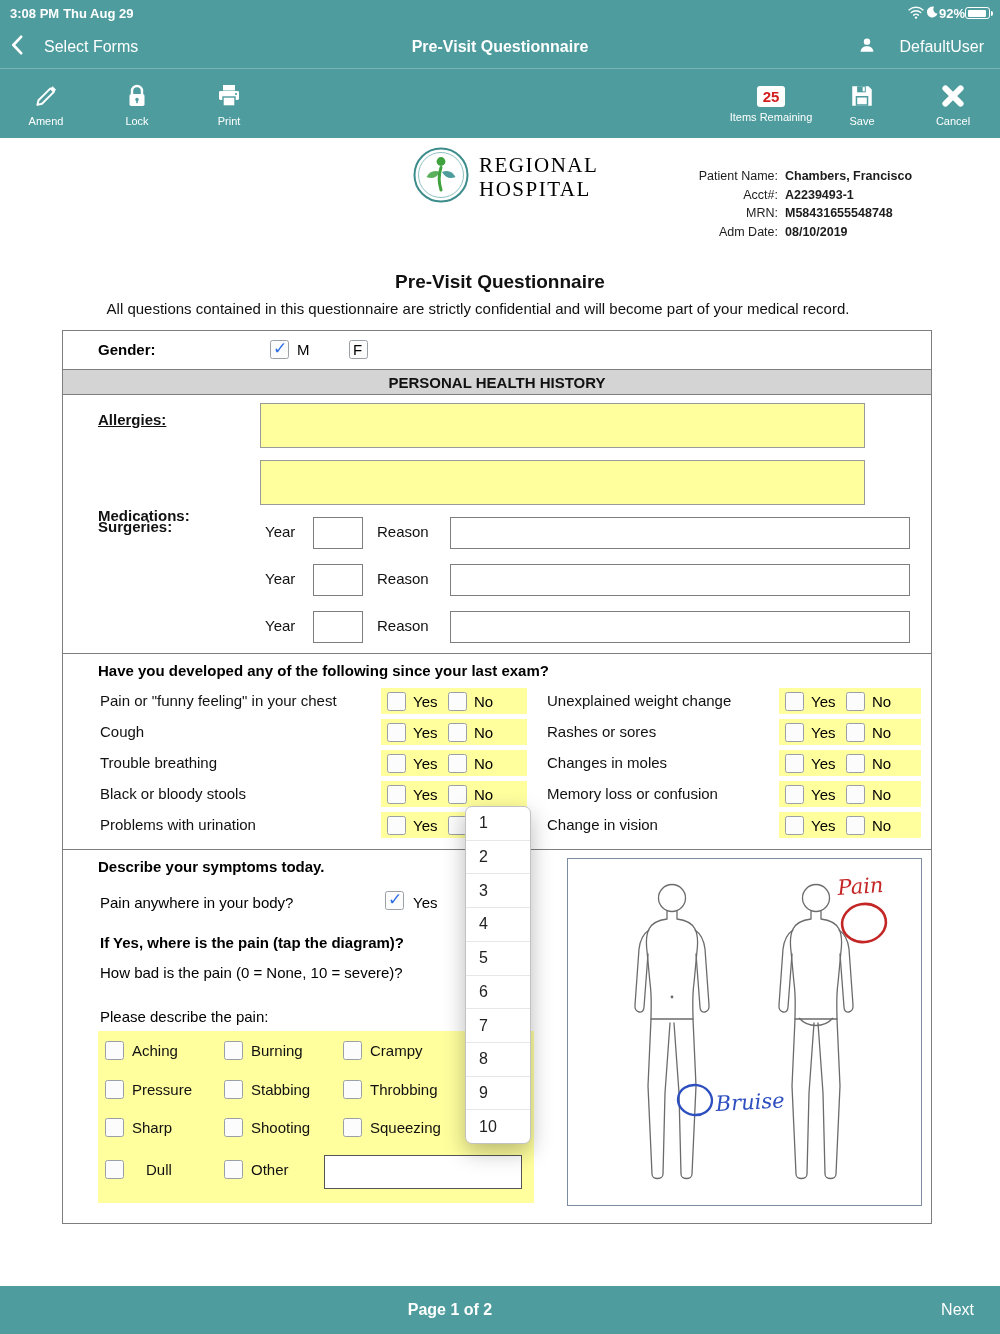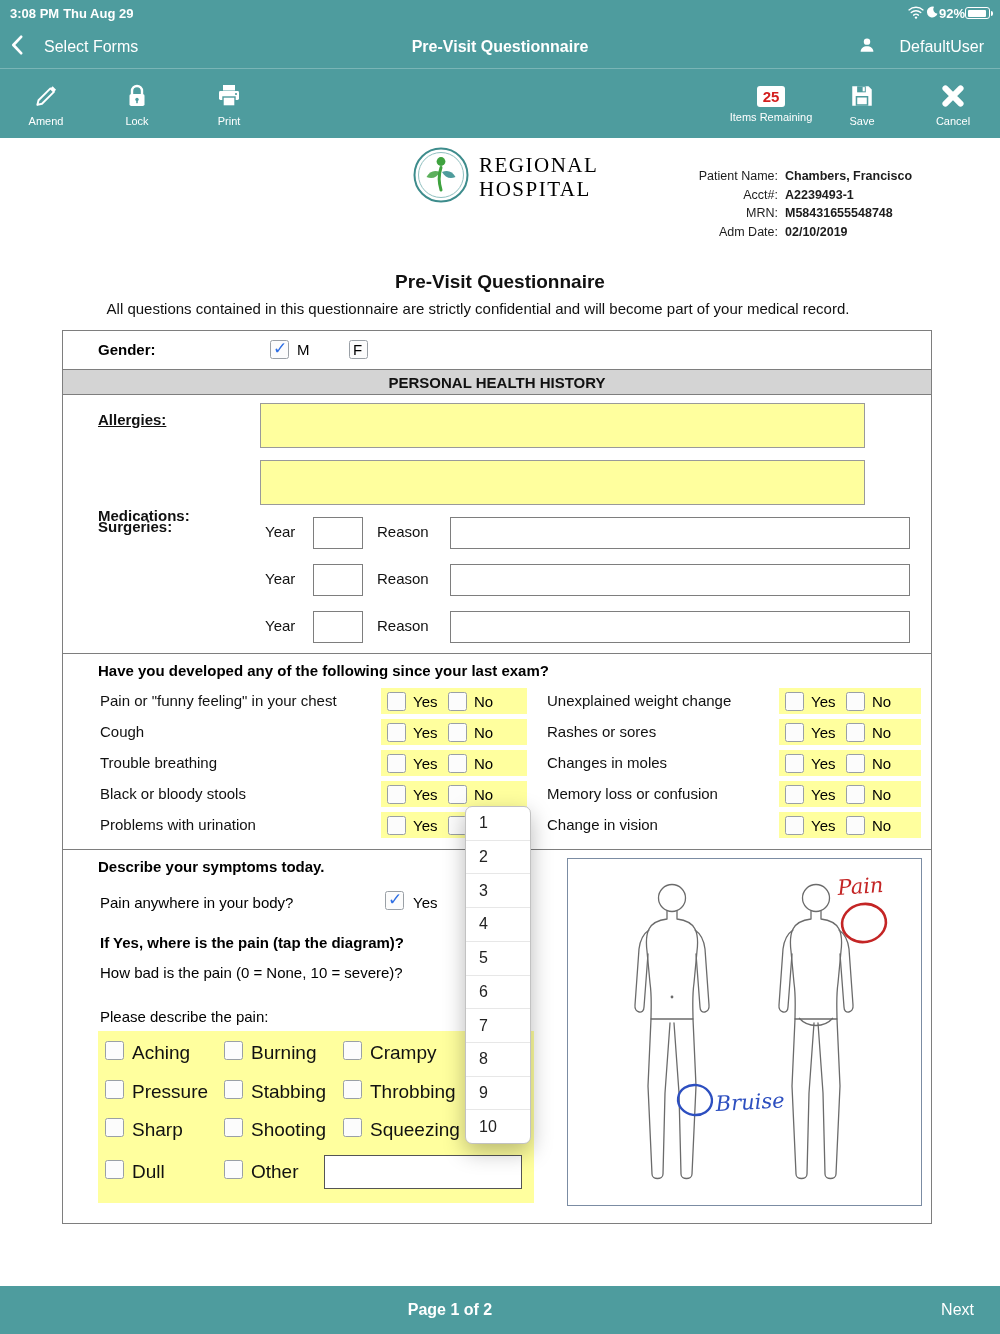--- a/index.html
+++ b/index.html
@@ -73,21 +73,21 @@
   .symptoms { position:relative; border-top:1px solid #7e7e7e; height:374px; }
   .sym-header { position:absolute; left:35px; top:8px; font-weight:bold; font-size:15px; }
   .pain-q { position:absolute; left:37px; top:44px; font-size:15px; }
   .pain-cb { position:absolute; left:322px; top:41px; }
   .pain-yes { position:absolute; left:350px; top:44px; font-size:15px; }
   .where-q { position:absolute; left:37px; top:84px; font-weight:bold; font-size:15px; }
   .scale-q { position:absolute; left:37px; top:114px; font-size:15px; }
   .describe-q { position:absolute; left:37px; top:158px; font-size:15px; }
   .types-box { position:absolute; left:35px; top:181px; width:436px; height:172px; background:#ffff9e; }
   .types-box .cb { position:absolute; }
-  .pt-label { position:absolute; font-size:19px; color:#111; }
+  .pt-label { position:absolute; font-size:15px; color:#111; }
   .other-input { position:absolute; left:226px; top:124px; width:198px; height:34px; background:#fff; border:1px solid #555; cursor:text; }
   .diagram-box { position:absolute; left:504px; top:8px; width:355px; height:348px; border:1px solid #7b8ca3; background:#fff; cursor:pointer; }
 
   
   .cb { width:19px; height:19px; background:#fcfcfc; border:1.5px solid #9aa0a6; border-radius:2.5px; display:inline-block; position:relative; cursor:pointer; flex:0 0 19px; }
   .cb.checked::after { content:"\2713"; position:absolute; left:2px; top:-3px; color:#2f6fe4; font-size:17px; font-weight:bold; }
 
   
   .dropdown { position:absolute; left:465px; top:806px; width:66px; height:338px; background:#fff; border:1px solid #c2c2c2; border-radius:7px; box-shadow:0 8px 22px rgba(0,0,0,0.28); z-index:60; overflow:hidden; display:flex; flex-direction:column; }
   .dd-item { flex:1; display:flex; align-items:center; padding-left:13px; font-size:16px; color:#222; border-bottom:1px solid #e7e7e7; cursor:pointer; }
@@ -239,21 +239,21 @@
     <div class="prow">
       <span class="plabel">Acct#:</span>
       <span class="pval">A2239493-1</span>
     </div>
     <div class="prow">
       <span class="plabel">MRN:</span>
       <span class="pval">M58431655548748</span>
     </div>
     <div class="prow">
       <span class="plabel">Adm Date:</span>
-      <span class="pval">02/10/2019</span>
+      <span class="pval">08/10/2019</span>
     </div>
   </div>
 
   <div class="form-title">Pre-Visit Questionnaire</div>
   <div class="form-sub">All questions contained in this questionnaire are strictly confidential and will become part of your medical record.</div>
 
   <div class="formbox">
 
     <div class="gender-row">
       <span class="gender-label">Gender:</span>
@@ -407,21 +407,21 @@
         <span class="pt-label" style="left:272px; top:50px;">Throbbing</span>
 
         <span class="cb" style="left:7px; top:87px;"></span>
         <span class="pt-label" style="left:34px; top:88px;">Sharp</span>
         <span class="cb" style="left:126px; top:87px;"></span>
         <span class="pt-label" style="left:153px; top:88px;">Shooting</span>
         <span class="cb" style="left:245px; top:87px;"></span>
         <span class="pt-label" style="left:272px; top:88px;">Squeezing</span>
 
         <span class="cb" style="left:7px; top:129px;"></span>
-        <span class="pt-label" style="left:34px; top:130px;">Dull</span>
+        <span class="pt-label" style="left:48px; top:130px;">Dull</span>
         <span class="cb" style="left:126px; top:129px;"></span>
         <span class="pt-label" style="left:153px; top:130px;">Other</span>
         <div class="other-input"></div>
       </div>
 
       
       <div class="diagram-box">
         <svg width="353" height="346" viewBox="0 0 353 346">
           <defs>
             <g id="bodyfig" fill="none" stroke="#6b6b6b" stroke-width="1.3" stroke-linejoin="round" stroke-linecap="round">

